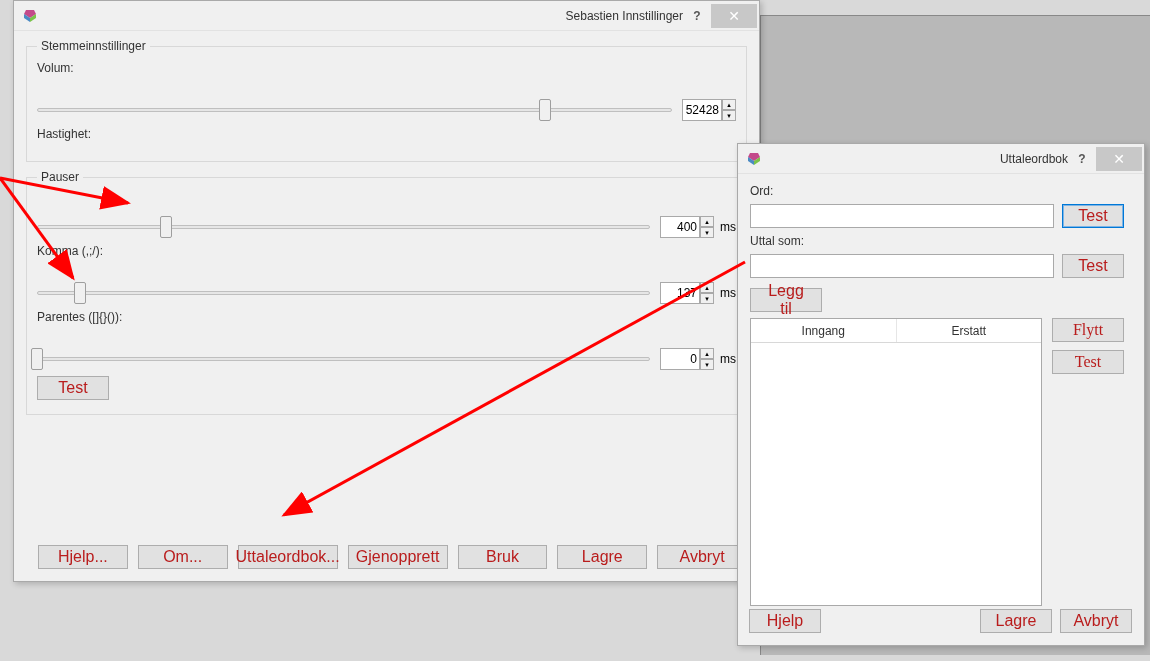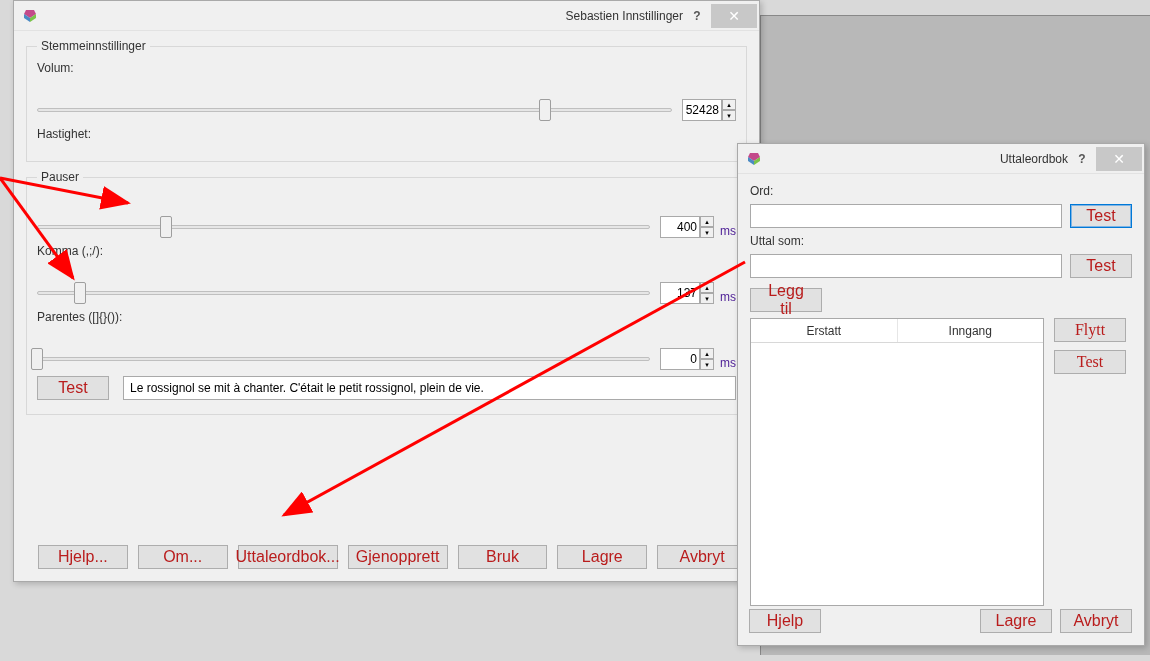--- a/index.html
+++ b/index.html
@@ -100,21 +100,21 @@
       color: #333;
       font-size: 12px;
     }
     .label {
       color: #333;
       margin-bottom: 6px;
       display: block;
     }
     .slider-row {
       display: flex;
-      align-items: flex-end;
+      align-items: center;
       margin-bottom: 6px;
       margin-top: 24px;
     }
     .slider-track {
       flex: 1;
       position: relative;
       height: 22px;
       margin-right: 10px;
     }
     .slider-rail {
@@ -165,21 +165,21 @@
       background: #f0f0f0;
       display: flex;
       align-items: center;
       justify-content: center;
       font-size: 7px;
       line-height: 1;
       cursor: pointer;
     }
     .unit {
       margin-left: 6px;
-      color: #4c1d95;
+      color: #000000;
     }
     .btn {
       height: 24px;
       padding: 0 10px;
       background: #e1e1e1;
       border: 1px solid #adadad;
       font-size: 16px;
       cursor: pointer;
       display: inline-flex;
       align-items: center;
@@ -213,21 +213,21 @@
       left: 24px;
       right: 12px;
       display: flex;
       gap: 10px;
     }
     .button-row .btn {
       width: 100px;
     }
     
     .dict-content {
-      padding: 10px 12px 12px 12px;
+      padding: 10px 20px 12px 12px;
       position: relative;
       height: calc(100% - 30px);
     }
     .dict-row {
       display: flex;
       align-items: center;
       margin-bottom: 6px;
     }
     .dict-input {
       flex: 1;
@@ -390,21 +390,20 @@
           <div class="spin-btns">
             <div class="spin-btn">▴</div>
             <div class="spin-btn">▾</div>
           </div>
         </div>
         <span class="unit">ms</span>
       </div>
 
       <div class="test-row">
         <button class="btn">Test</button>
-        <input class="test-input" value="Le rossignol se mit à chanter. C'était le petit rossignol, plein de vie." style="">
       </div>
     </fieldset>
 
     <div class="button-row">
       <button class="btn">Hjelp...</button>
       <button class="btn">Om...</button>
       <button class="btn">Uttaleordbok...</button>
       <button class="btn">Gjenopprett</button>
       <button class="btn">Bruk</button>
       <button class="btn">Lagre</button>
@@ -437,22 +436,22 @@
     <div class="dict-row">
       <input class="dict-input" value="" style="">
       <button class="btn">Test</button>
     </div>
 
     <button class="btn" style="width:72px; margin-top:4px;">Legg til</button>
 
     <div class="grid-container">
       <div class="grid">
         <div class="grid-header">
+          <div class="col">Inngang</div>
           <div class="col">Erstatt</div>
-          <div class="col">Inngang</div>
         </div>
       </div>
       <div class="side-btns">
         <button class="btn">Flytt</button>
         <button class="btn">Test</button>
       </div>
     </div>
 
     <div class="dict-buttons">
       <button class="btn">Hjelp</button>

